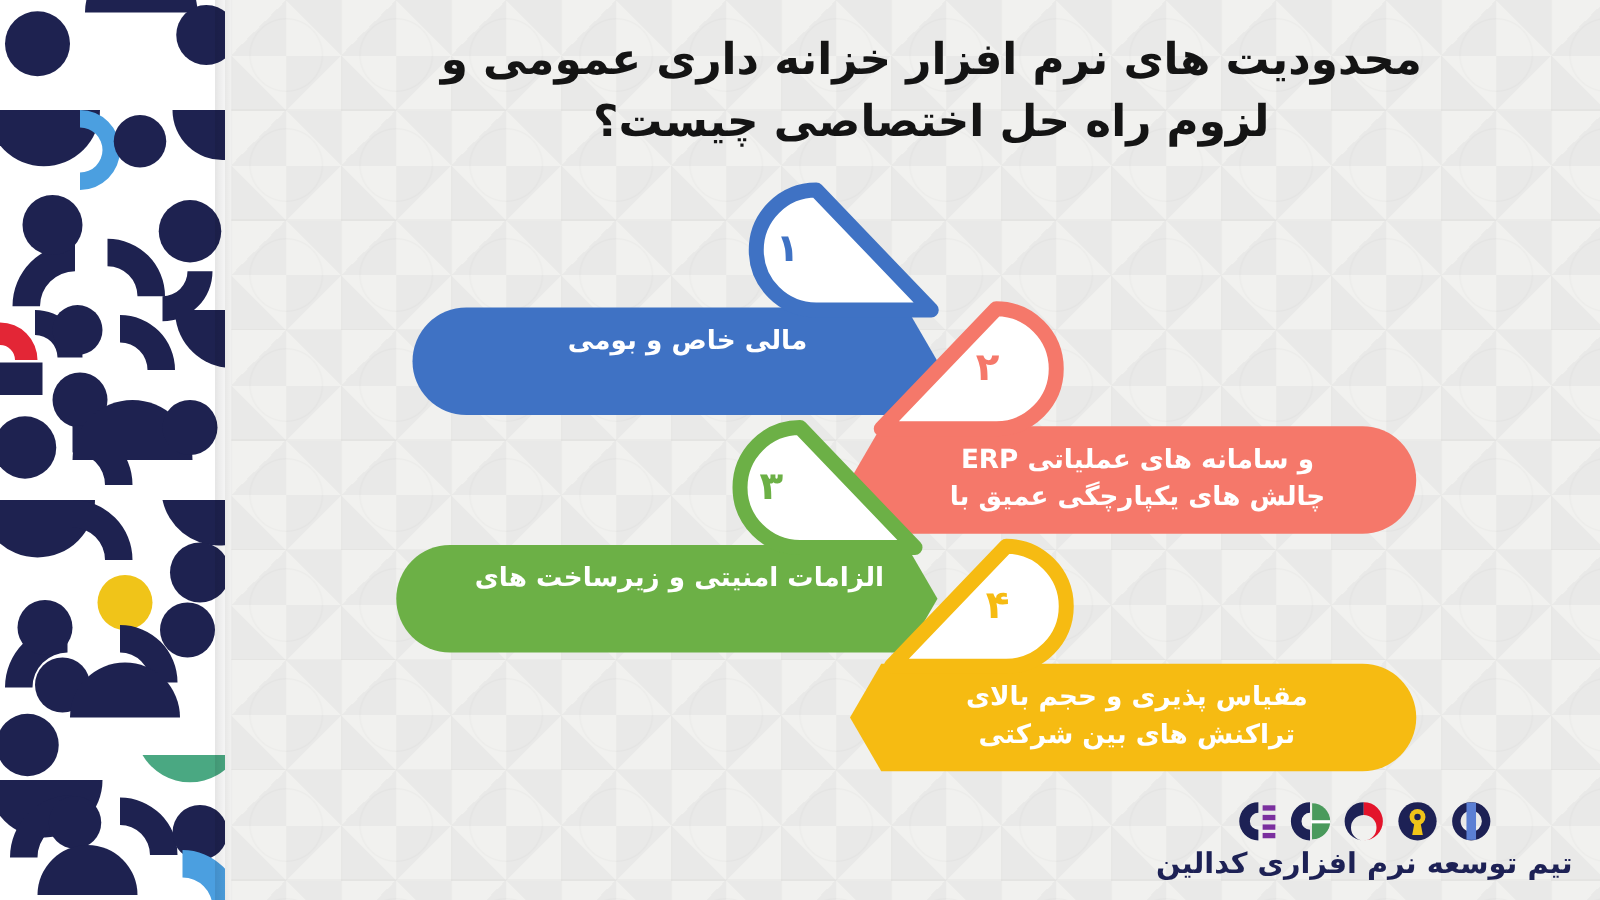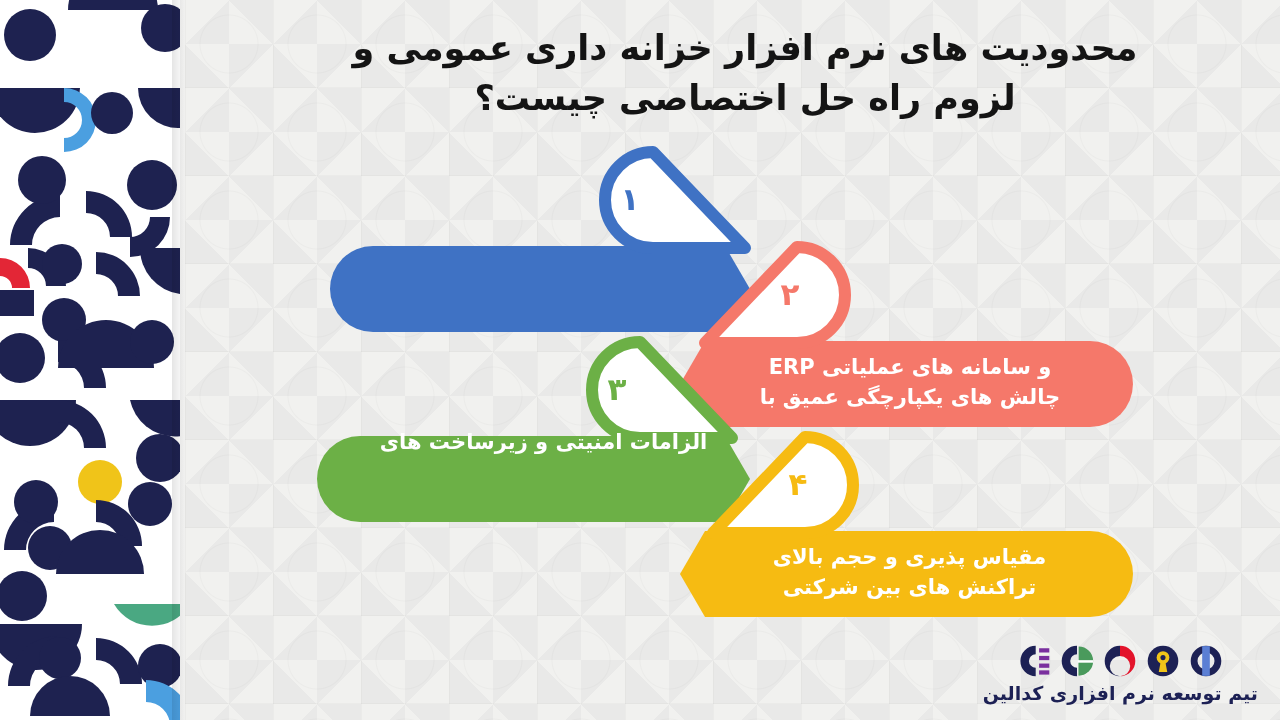--- a/index.html
+++ b/index.html
@@ -70,21 +70,21 @@
     direction:rtl; text-align:center;
   }
 
   
   #footer{
     position:absolute; right:22px; bottom:16px; z-index:9;
     text-align:center; direction:rtl;
   }
   #footer-logos{ display:flex; gap:9px; justify-content:center; align-items:center; margin-bottom:4px; }
   #footer-text{
-    color:#1d2155; font-weight:bold; font-size:19px; letter-spacing:.2px;
+    color:#1d2155; font-weight:bold; font-size:23px; letter-spacing:.2px;
   }
 </style>
 </head>
 <body>
 
 <div id="bg-pattern"></div>
 
 <div id="left-panel">
   <svg width="180" height="720" viewBox="0 0 180 720">
     <defs>
@@ -208,30 +208,31 @@
       <path id="badge3" d="M455 342 A48 48 0 0 0 455 438 L547 438 Z" fill="#ffffff" stroke="#6cb046" stroke-width="12" stroke-linejoin="round"></path>
     </g>
 
     <g>
       <path id="bar4" d="M905 531 L520 531 L495 574 L520 617 L905 617 A43 43 0 0 0 905 531 Z" fill="#f6bb12"></path>
       <path id="badge4" d="M620 437 A48 48 0 0 1 620 533 L528 533 Z" fill="#ffffff" stroke="#f6bb12" stroke-width="12" stroke-linejoin="round"></path>
     </g>
   </svg>
 
   <div class="step-text" style="left:200px; top:258px; width:330px;">
+    <div>مالی خاص و بومی</div>
   </div>
   <div class="badge-num" style="left:415px; top:184px; width:60px; color:#3f72c4;">۱</div>
 
   <div class="step-text" style="left:550px; top:353px; width:350px;">
     <div>و سامانه های عملیاتی ERP</div>
     <div>چالش های یکپارچگی عمیق با</div>
   </div>
   <div class="badge-num" style="left:575px; top:279px; width:60px; color:#f5786a;">۲</div>
 
-  <div class="step-text" style="left:186px; top:428px; width:345px;">
+  <div class="step-text" style="left:186px; top:448px; width:345px;">
     <div>الزامات امنیتی و زیرساخت های</div>
   </div>
   <div class="badge-num" style="left:402px; top:374px; width:60px; color:#6cb046;">۳</div>
 
   <div class="step-text" style="left:552px; top:543px; width:345px;">
     <div>مقیاس پذیری و حجم بالای</div>
     <div>تراکنش های بین شرکتی</div>
   </div>
   <div class="badge-num" style="left:583px; top:469px; width:60px; color:#f6bb12;">۴</div>
 </div>

